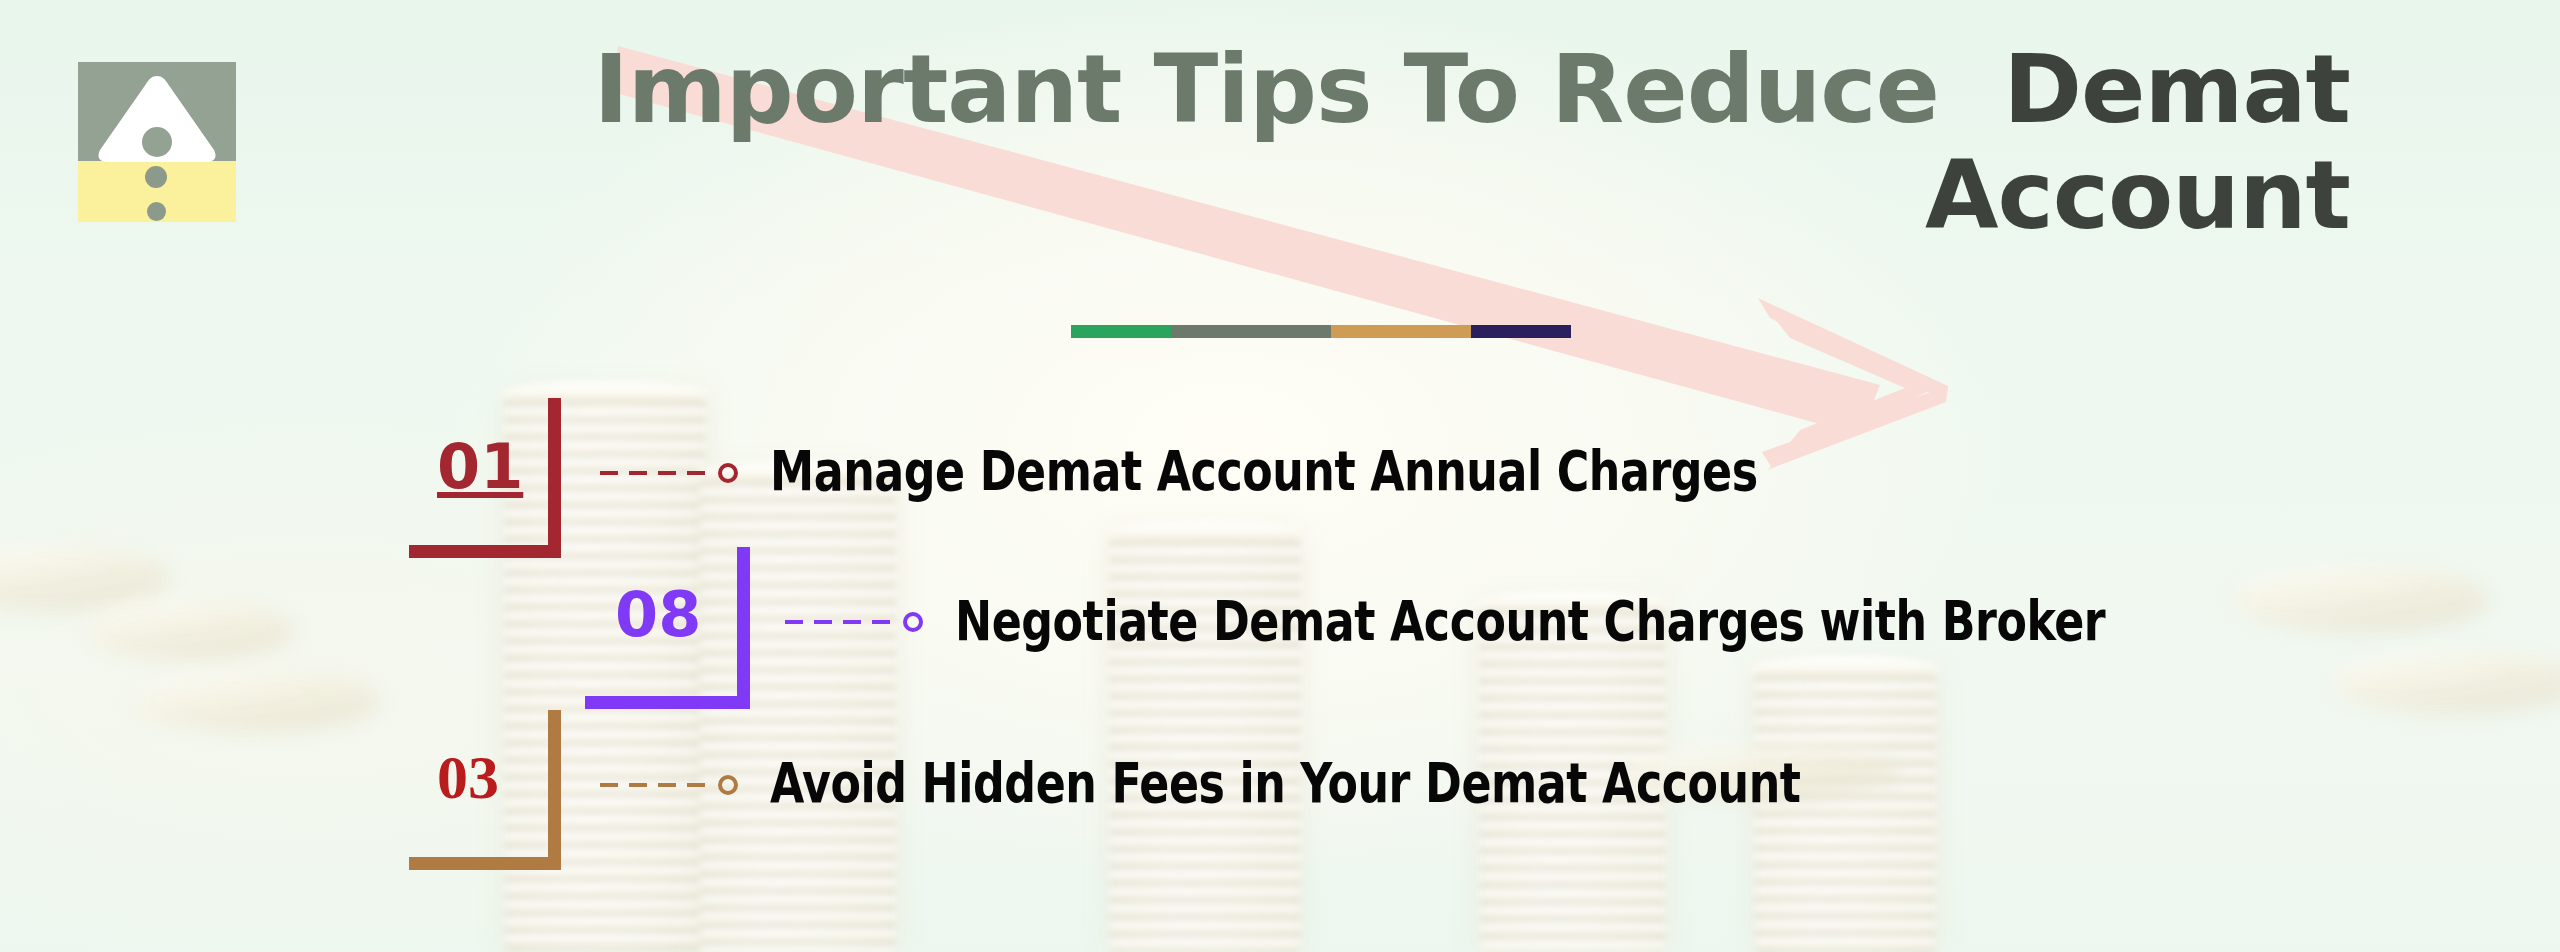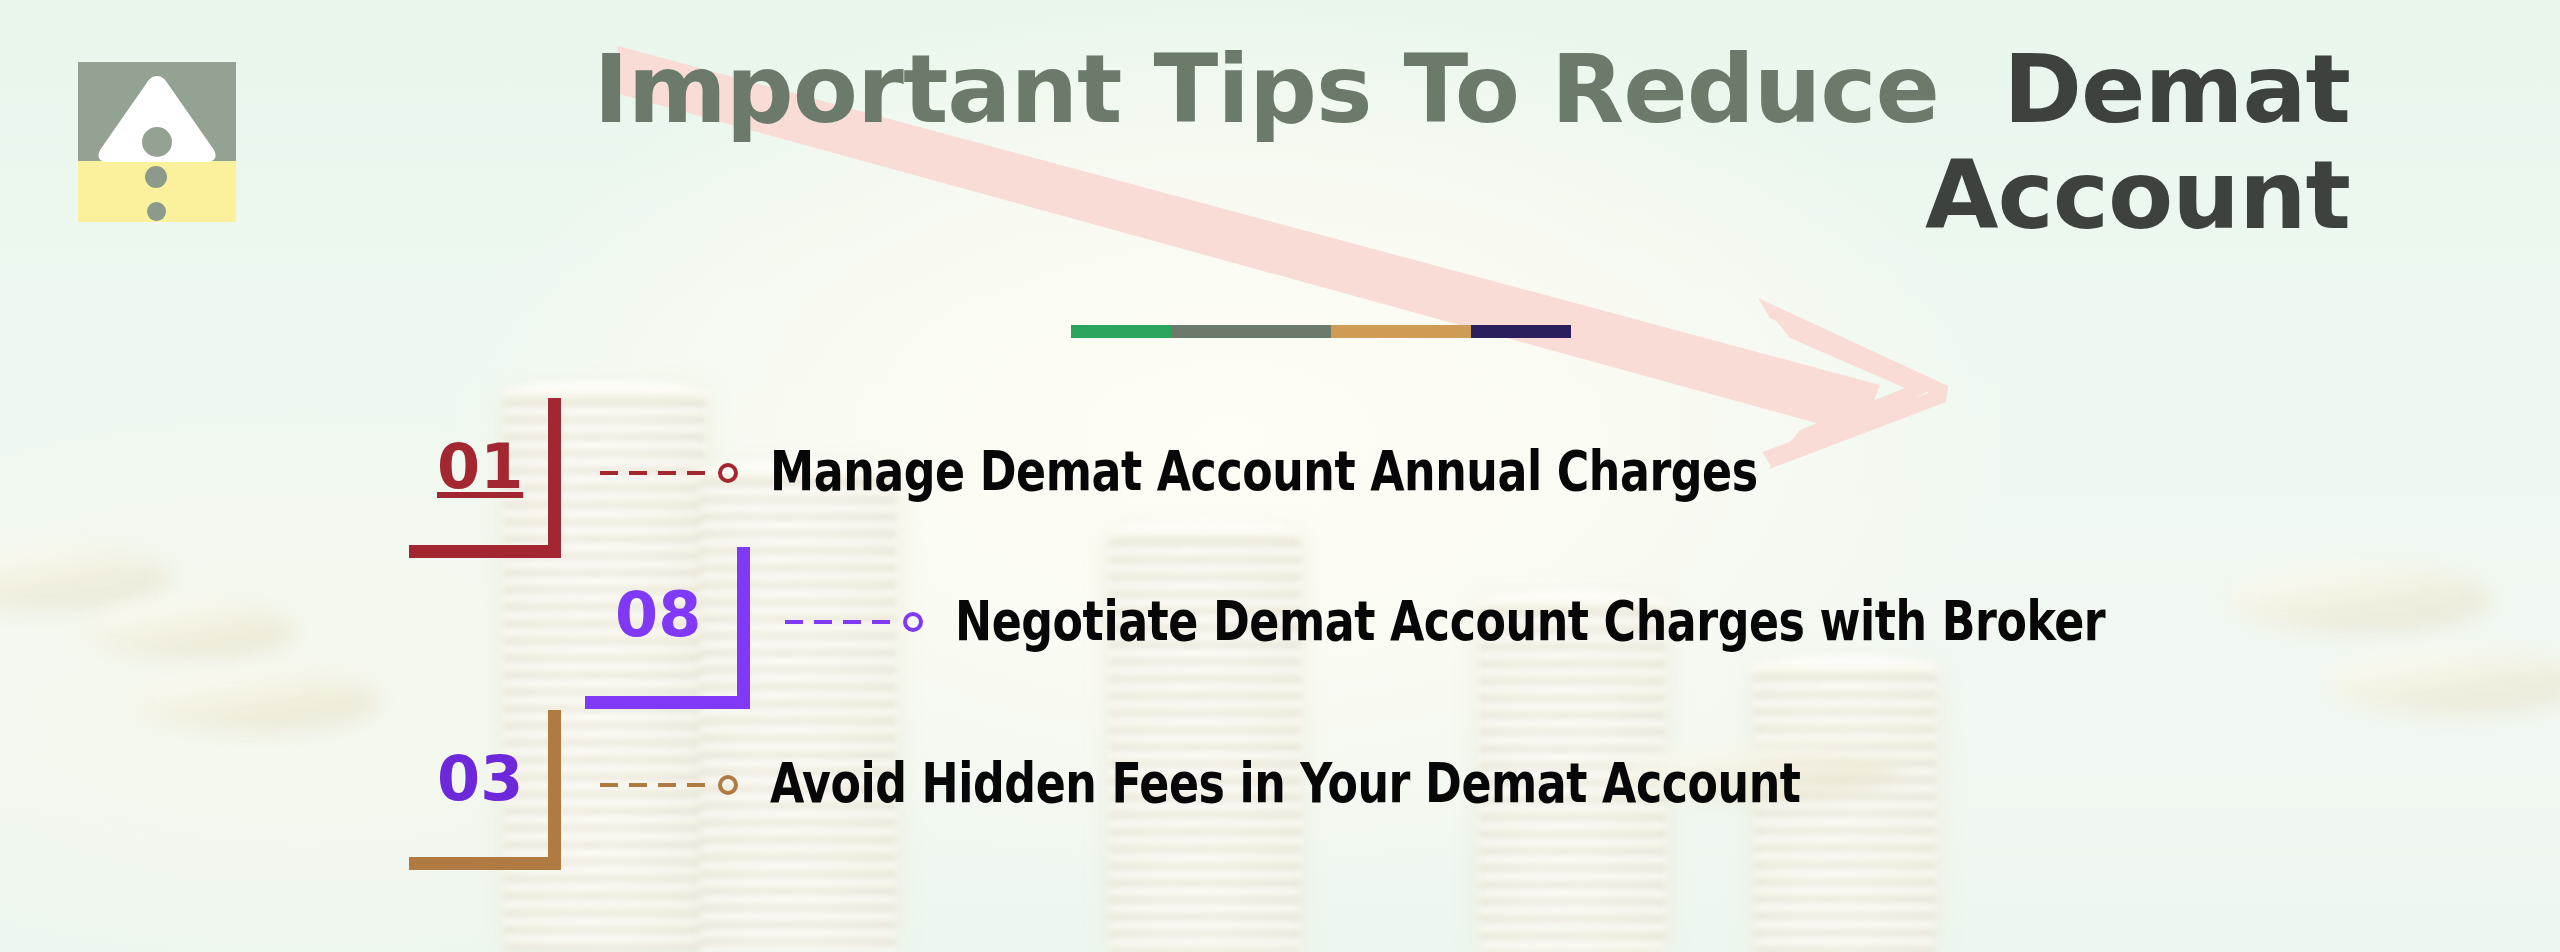--- a/index.html
+++ b/index.html
@@ -263,21 +263,21 @@
       <div class="ring" style="border-color:#8039f5;"></div>
     </div>
     <div class="item-text" style="left:955px; top:588px;">Negotiate Demat Account Charges with Broker</div>
   </div>
 
   <div class="item">
     <div class="bracket" style="left:409px; top:710px; width:152px; height:160px;">
       <div class="bracket-v" style="background:#b07b43;"></div>
       <div class="bracket-h" style="background:#b07b43;"></div>
     </div>
-    <div class="num" style="left:437px; top:742px; color:#6d28d9;">03</div>
+    <div class="num" style="left:437px; top:742px; color:#b91c1c;font-family:Liberation Serif, serif;">03</div>
     <div class="dash-wrap" style="left:600px; top:775px;">
       <div class="dash" style="background:#b07b43;"></div>
       <div class="dash" style="background:#b07b43;"></div>
       <div class="dash" style="background:#b07b43;"></div>
       <div class="dash" style="background:#b07b43;"></div>
       <div class="ring" style="border-color:#b07b43;"></div>
     </div>
     <div class="item-text" style="left:770px; top:750px;">Avoid Hidden Fees in Your Demat Account</div>
   </div>
 

